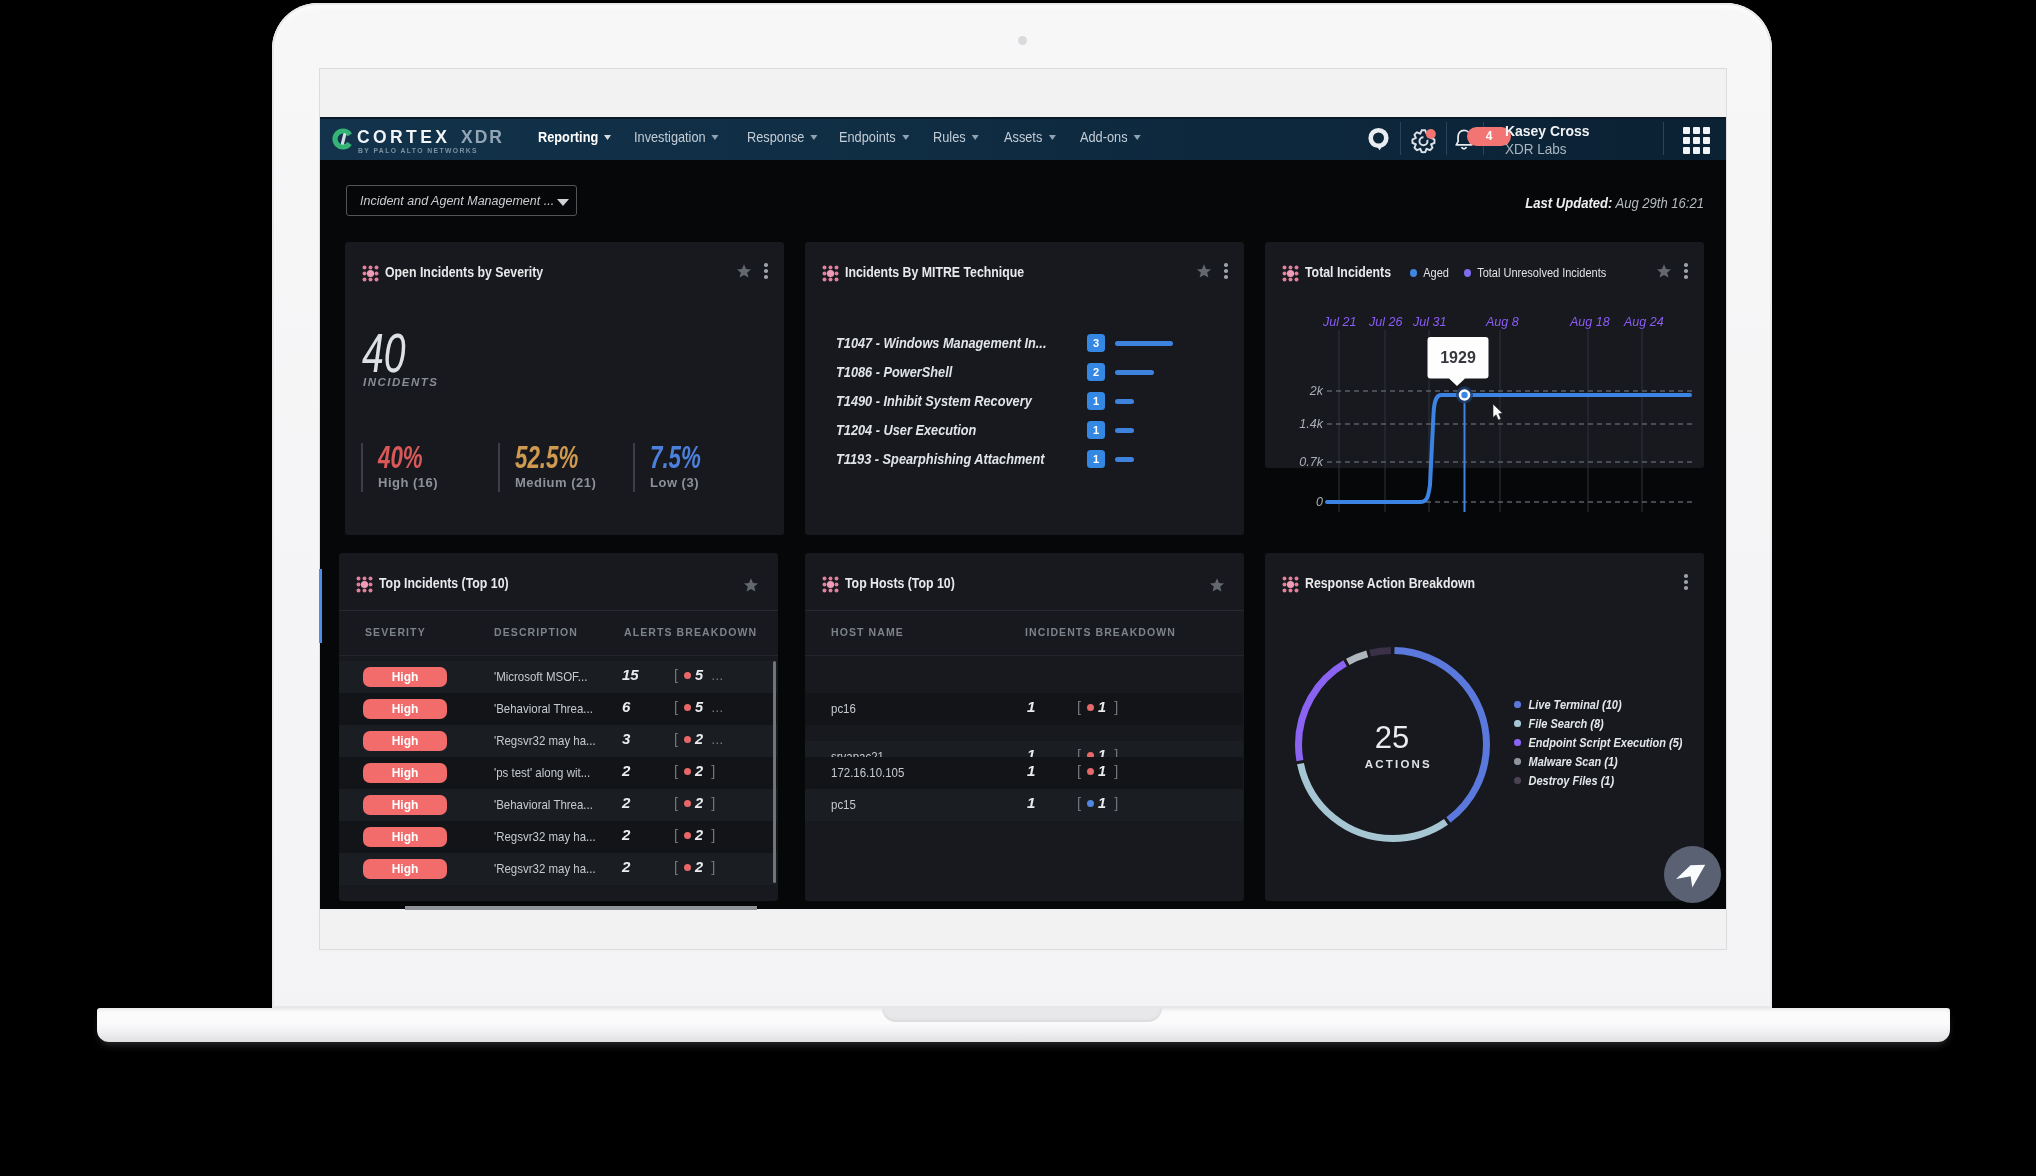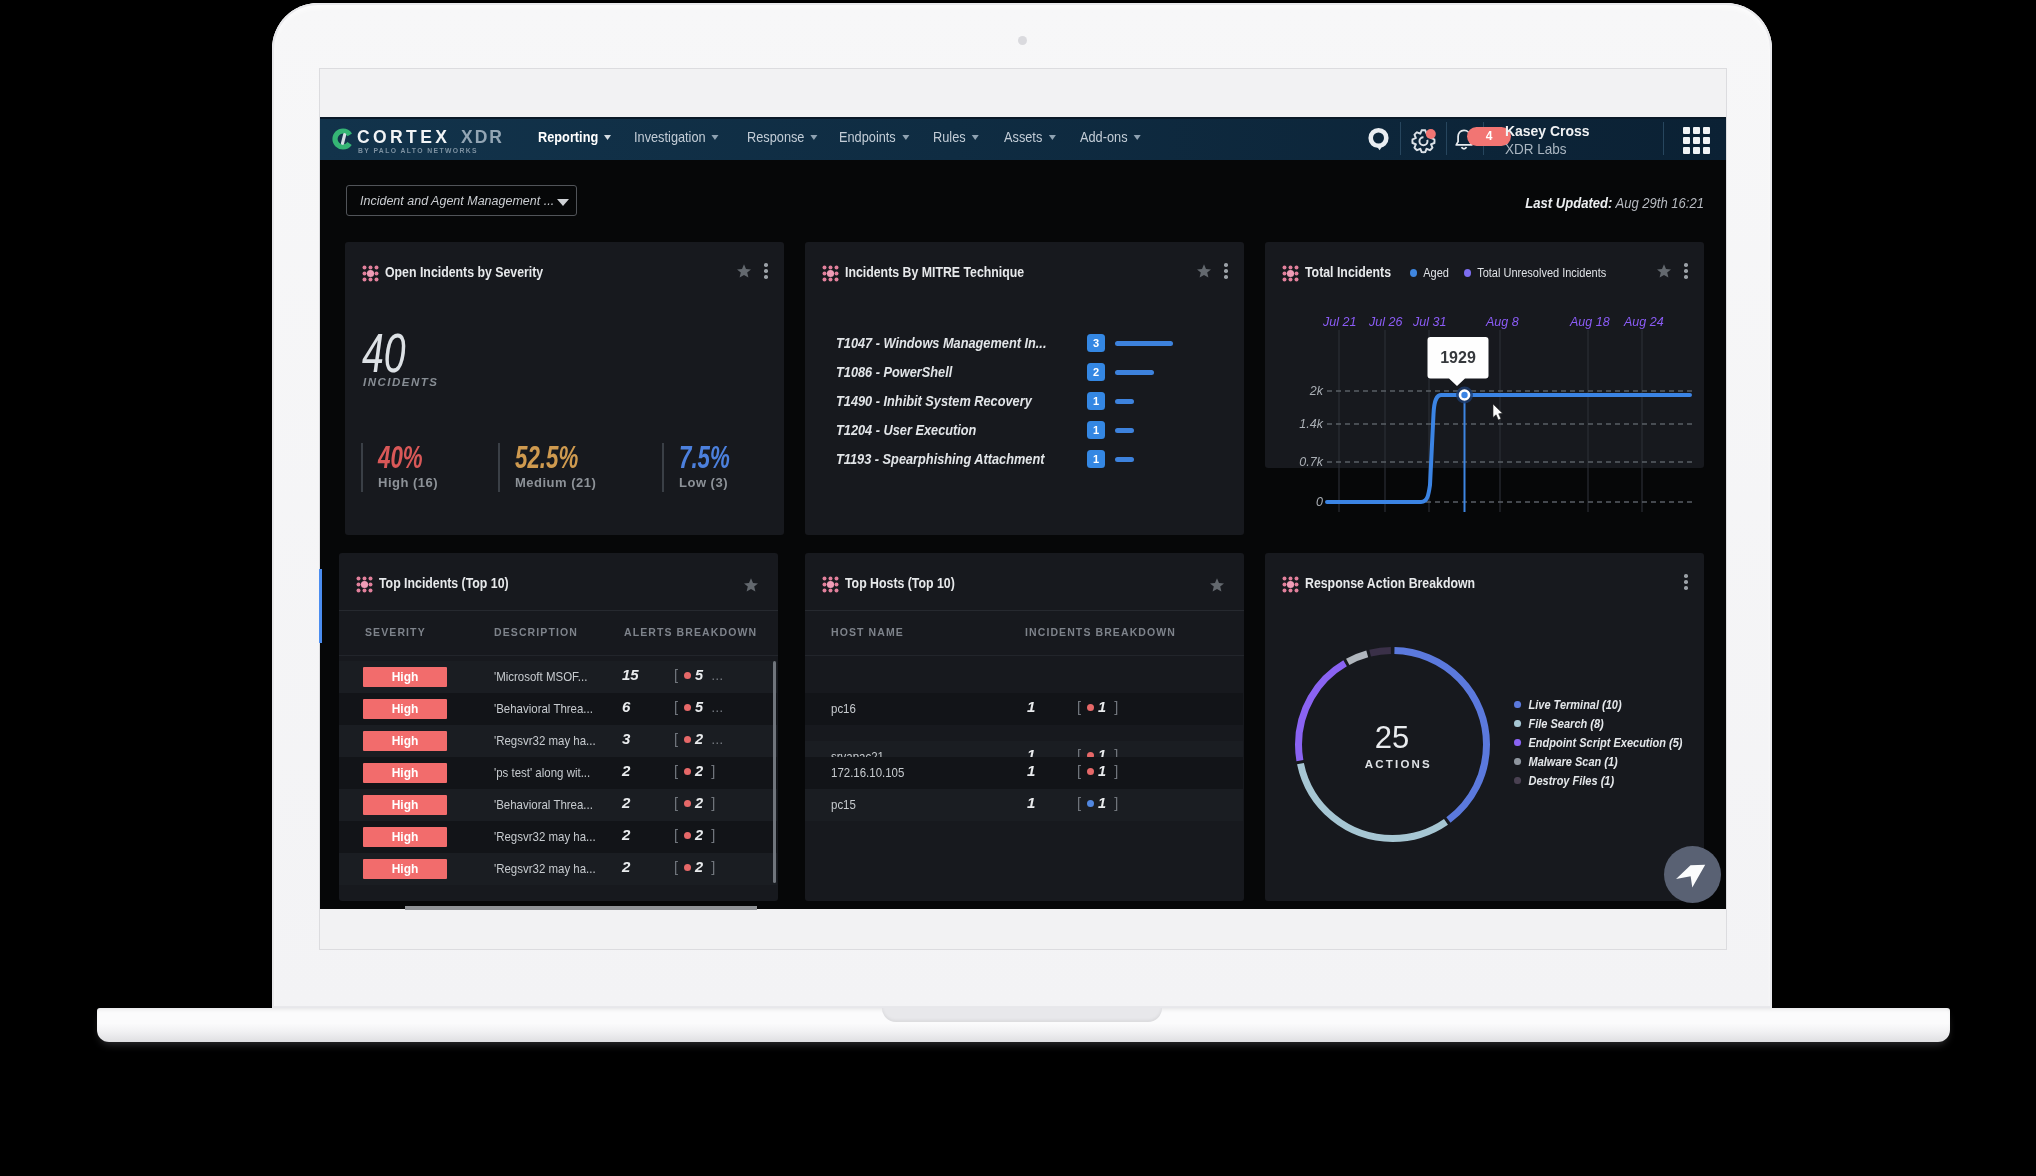--- a/index.html
+++ b/index.html
@@ -47,21 +47,21 @@
   .mlabel{position:absolute;left:31px;top:0;font-size:14.5px;font-style:italic;font-weight:bold;color:#e2e5e8;white-space:nowrap;transform:scaleX(.88);transform-origin:left center;}
   .mbadge{position:absolute;left:282px;top:-1px;width:18px;height:18px;border-radius:3.5px;background:#3487e3;
     color:#fff;font-size:11px;font-weight:bold;text-align:center;line-height:18px;}
   .mbar{position:absolute;left:310px;top:6px;height:5px;border-radius:2.5px;background:#3d82dd;}
   
   .tdiv{position:absolute;left:0;width:439px;height:1px;background:#26292f;}
   .thead{position:absolute;font-size:10.5px;font-weight:bold;letter-spacing:1.1px;color:#7e838b;}
   .trow{position:absolute;left:0;width:438px;height:32px;}
   .rodd{background:#1a1d22;}
   .reven{background:#121418;}
-  .pill{position:absolute;left:24px;top:6px;width:84px;height:20px;border-radius:1px;background:#f26c6c;
+  .pill{position:absolute;left:24px;top:6px;width:84px;height:20px;border-radius:7px;background:#f26c6c;
     color:#fff;font-size:12px;font-weight:bold;text-align:center;line-height:20px;}
   .desc{position:absolute;left:155px;top:8px;font-size:13.5px;color:#c7cbcf;white-space:nowrap;transform:scaleX(.85);transform-origin:left center;}
   .tnum{position:absolute;top:5px;font-size:15px;font-style:italic;font-weight:bold;color:#e9ebed;}
   .brk{position:absolute;top:6px;font-size:14.5px;color:#71767d;white-space:nowrap;}
   .brk .dot{display:inline-block;width:7px;height:7px;border-radius:50%;margin:0 4px 1px 6px;vertical-align:middle;}
   .brk .n{color:#e9ebed;font-style:italic;font-weight:bold;}
   .rdot{background:#e66868;} .ydot{background:#d9a23f;} .bdot{background:#5187e0;}
   .scrollv{position:absolute;left:434px;top:108px;width:3px;height:222px;background:#70757c;border-radius:2px;}
   
   .dleg{position:absolute;font-size:12.5px;font-style:italic;font-weight:bold;color:#e4e7ea;white-space:nowrap;transform:scaleX(.88);transform-origin:left center;}
@@ -166,21 +166,21 @@
     <div class="big40">40</div>
     <div class="big40lbl">INCIDENTS</div>
     <div class="sev" style="left:16px;">
       <div class="sevpct" style="color:#d95858;">40%</div>
       <div class="sevlbl">High (16)</div>
     </div>
     <div class="sev" style="left:153px;">
       <div class="sevpct" style="color:#cf9a4f;">52.5%</div>
       <div class="sevlbl">Medium (21)</div>
     </div>
-    <div class="sev" style="left:288px;margin-left:29px;">
+    <div class="sev" style="left:288px;">
       <div class="sevpct" style="color:#4c80dd;">7.5%</div>
       <div class="sevlbl">Low (3)</div>
     </div>
   </div>
 
   <div class="card" style="left:805px;top:242px;width:439px;height:293px;">
     <svg class="chead" width="17" height="17" viewBox="0 0 17 17">
       <g fill="#e2809c">
         <circle cx="2.5" cy="2.5" r="2"></circle>
         <circle cx="8.5" cy="2.5" r="2"></circle>

